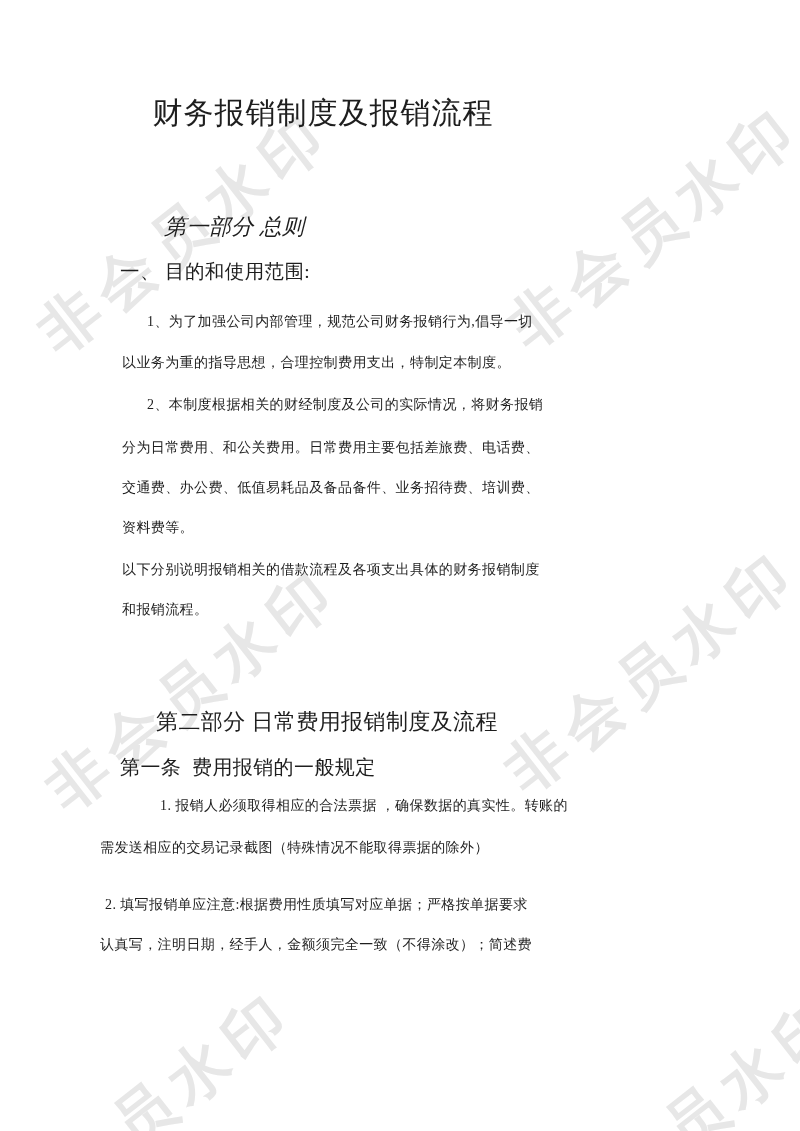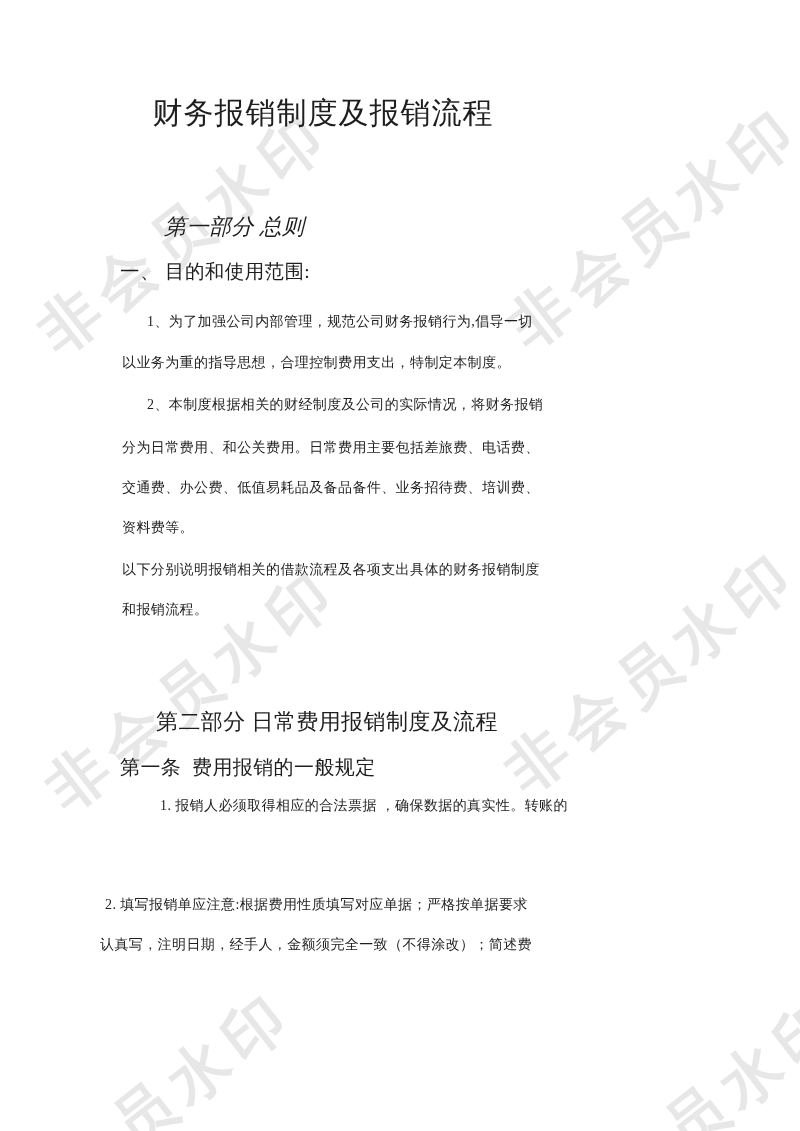--- a/index.html
+++ b/index.html
@@ -77,18 +77,19 @@
     <div class="line" style="top:521px;left:122px;">资料费等。</div>
 
     <div class="line" style="top:563px;left:122px;">以下分别说明报销相关的借款流程及各项支出具体的财务报销制度</div>
     <div class="line" style="top:603px;left:122px;">和报销流程。</div>
 
     <div class="line h-part h-bold" style="top:711px;left:156px;">第二部分 日常费用报销制度及流程</div>
 
     <div class="line h-bold sz20" style="top:757px;left:120px;">第一条  费用报销的一般规定</div>
 
     <div class="line" style="top:799px;left:118px;margin-left:42px;">1. 报销人必须取得相应的合法票据 ，确保数据的真实性。转账的</div>
+    <div class="line" style="top:841px;left:100px;">需发送相应的交易记录截图（特殊情况不能取得票据的除外）</div>
 
     <div class="line" style="top:898px;left:105px;">2. 填写报销单应注意:根据费用性质填写对应单据；严格按单据要求</div>
     <div class="line" style="top:938px;left:100px;">认真写，注明日期，经手人，金额须完全一致（不得涂改）；简述费</div>
 
   </div>
 </div>
 
 </body></html>

